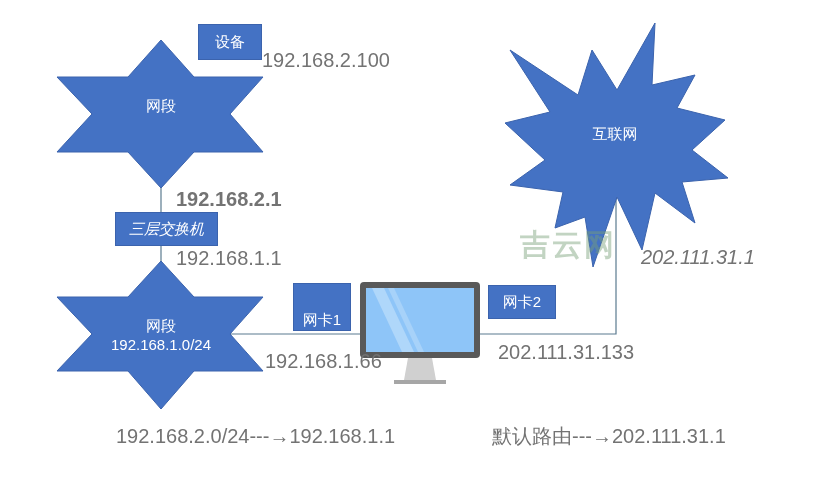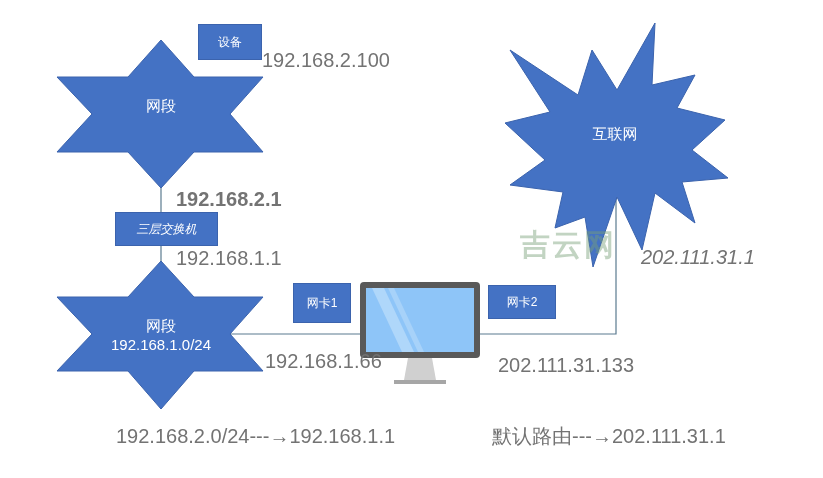--- a/index.html
+++ b/index.html
@@ -1,20 +1,20 @@
 <!DOCTYPE html>
 <html><head>
   <meta charset="utf-8">
   <style>
     html, body { margin: 0; padding: 0; background: #ffffff; }
     body { width: 823px; height: 478px; position: relative; overflow: hidden;
            font-family: "Liberation Sans", "DejaVu Sans", sans-serif; }
     #canvas { position: absolute; left: 0; top: 0; width: 823px; height: 478px; }
     .lbl { position: absolute; font-size: 20px; color: #737373; white-space: nowrap; line-height: 16px; }
-    .box { position: absolute; background: #4472C4; color: #ffffff; font-size: 12px;
+    .box { position: absolute; background: #4472C4; color: #ffffff; font-size: 15px;
            display: flex; align-items: center; justify-content: center; box-sizing: border-box;
            border: 1px solid #3b63ad; }
     .shape-text { position: absolute; color: #ffffff; text-align: center; font-size: 15px; line-height: 19px; }
     .watermark { position: absolute; font-size: 30px; font-weight: bold; color: rgba(120,160,120,0.45);
                  letter-spacing: 2px; font-family: "DejaVu Sans", sans-serif; }
   </style>
 </head>
 <body>
 
 <svg id="canvas" viewBox="0 0 823 478">
@@ -55,29 +55,29 @@
 <div class="box" style="left:115px; top:212px; width:103px; height:34px;font-style:italic;">
   <span>三层交换机</span>
 </div>
 <div class="lbl" style="left:176px; top:250px;">192.168.1.1</div>
 
 <div class="shape-text" style="left:100px; top:316px; width:122px;">
   <div>网段</div>
   <div>192.168.1.0/24</div>
 </div>
 
-<div class="box" style="left:293px; top:283px; width:58px; height:40px;">
+<div class="box" style="left:293px; top:283px; width:58px; height:48px;align-items:flex-end;">
   <span>网卡1</span>
 </div>
 <div class="lbl" style="left:265px; top:353px;">192.168.1.66</div>
 
 <div class="box" style="left:488px; top:285px; width:68px; height:34px;">
   <span>网卡2</span>
 </div>
-<div class="lbl" style="left:498px; top:357px;">202.111.31.133</div>
+<div class="lbl" style="left:498px; top:344px;">202.111.31.133</div>
 
 <div class="shape-text" style="left:570px; top:124px; width:90px;">
   <div>互联网</div>
 </div>
 <div class="lbl" style="left:641px; top:249px;font-style:italic;">202.111.31.1</div>
 
 <div class="lbl" style="left:116px; top:428px;">192.168.2.0/24---→192.168.1.1</div>
 <div class="lbl" style="left:492px; top:428px;">默认路由---→202.111.31.1</div>
 
 </body></html>

